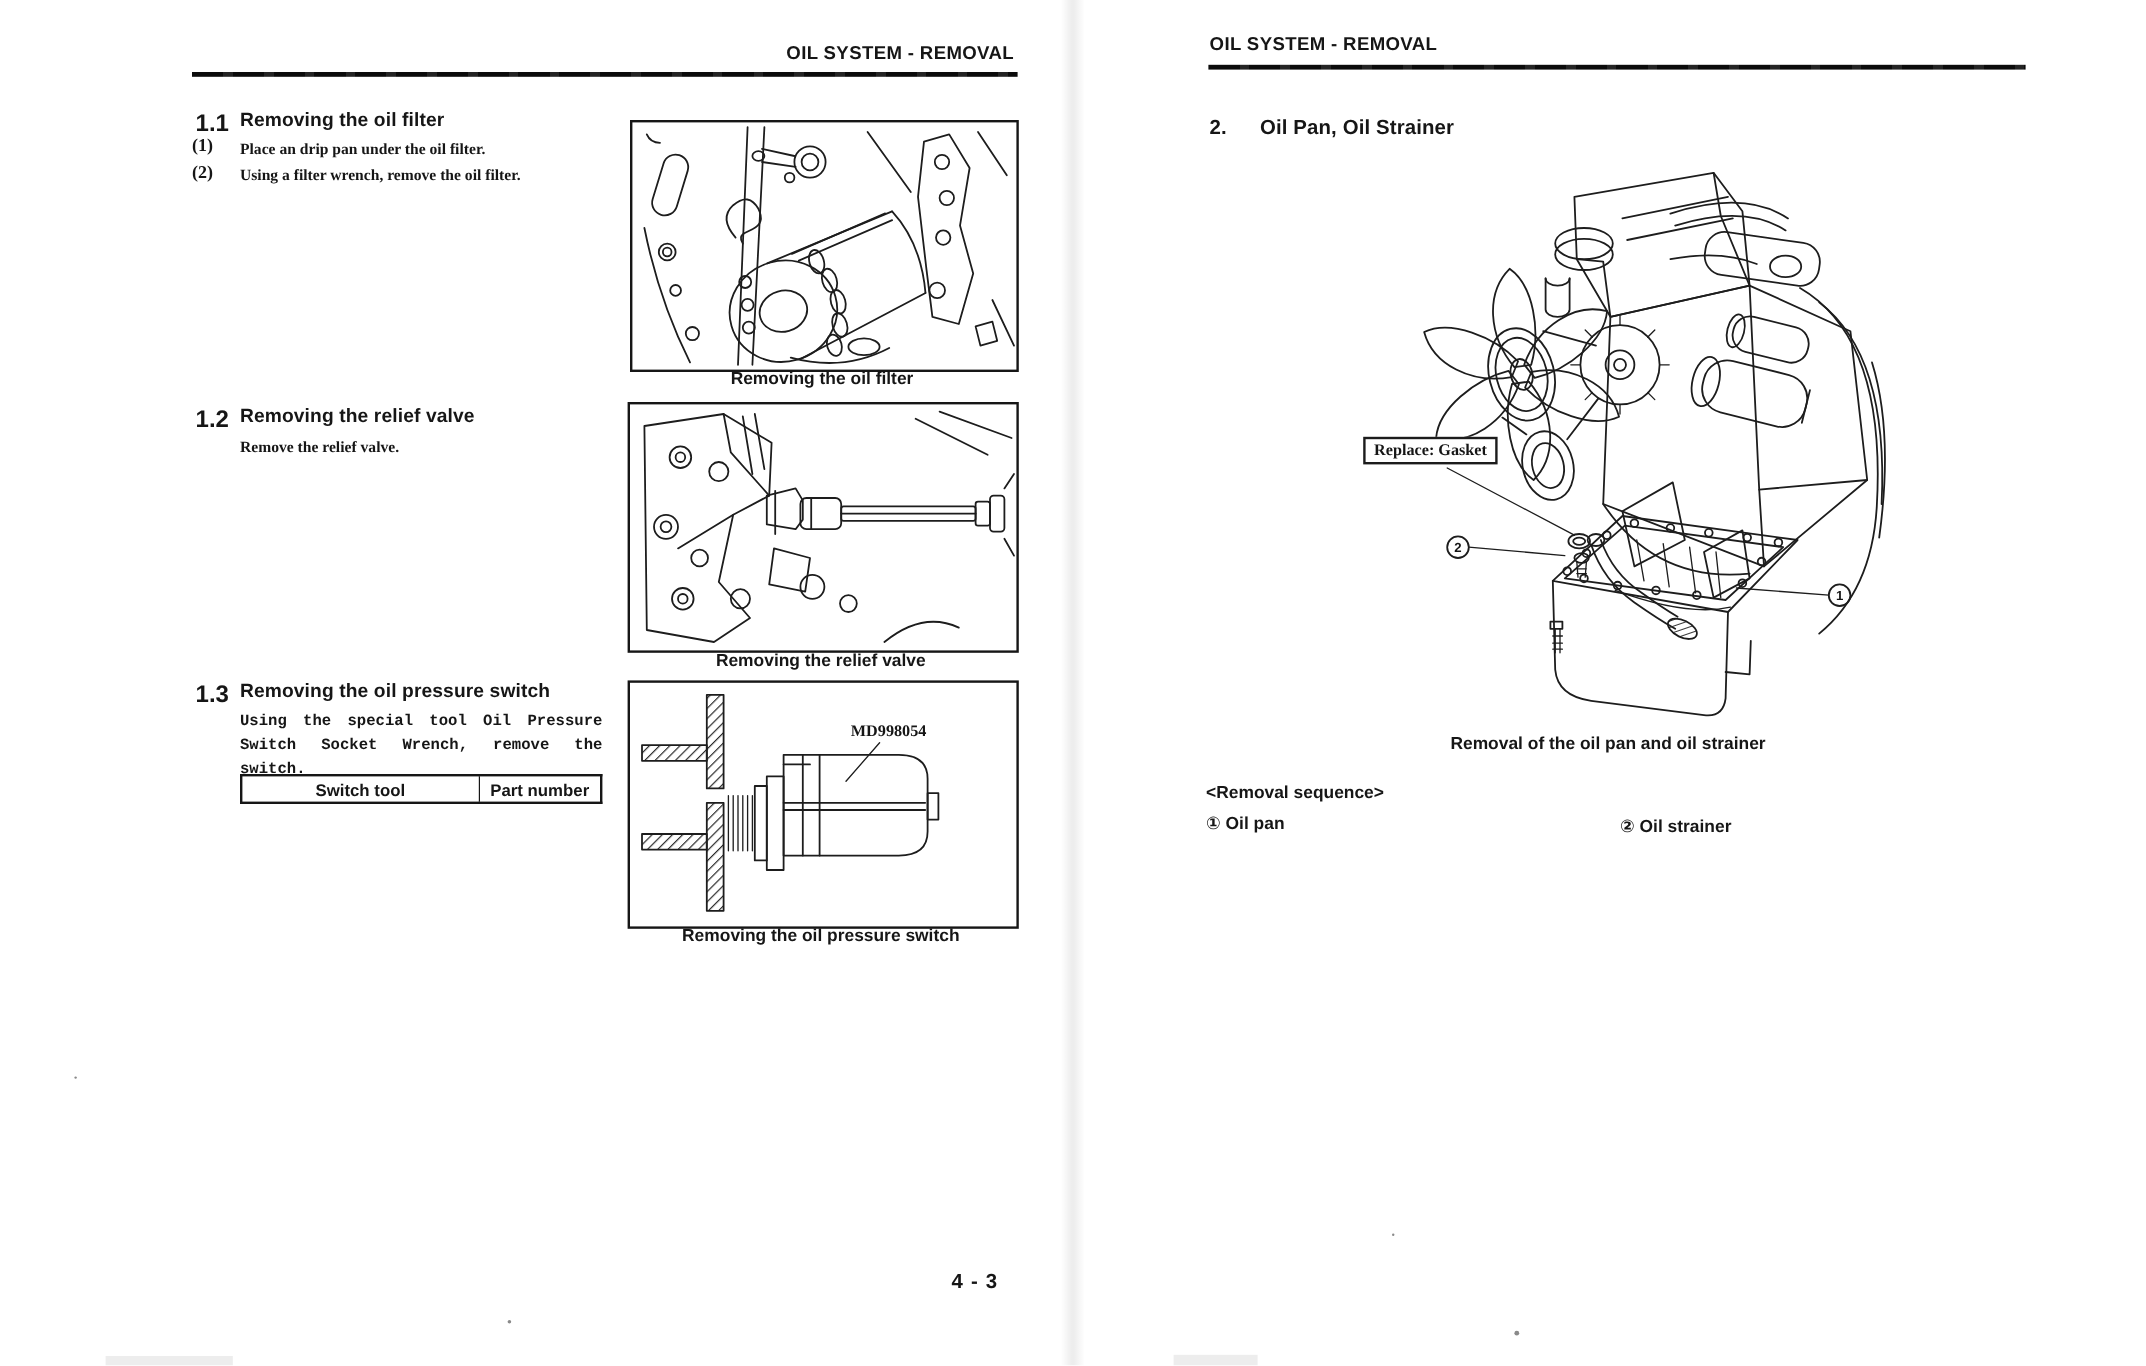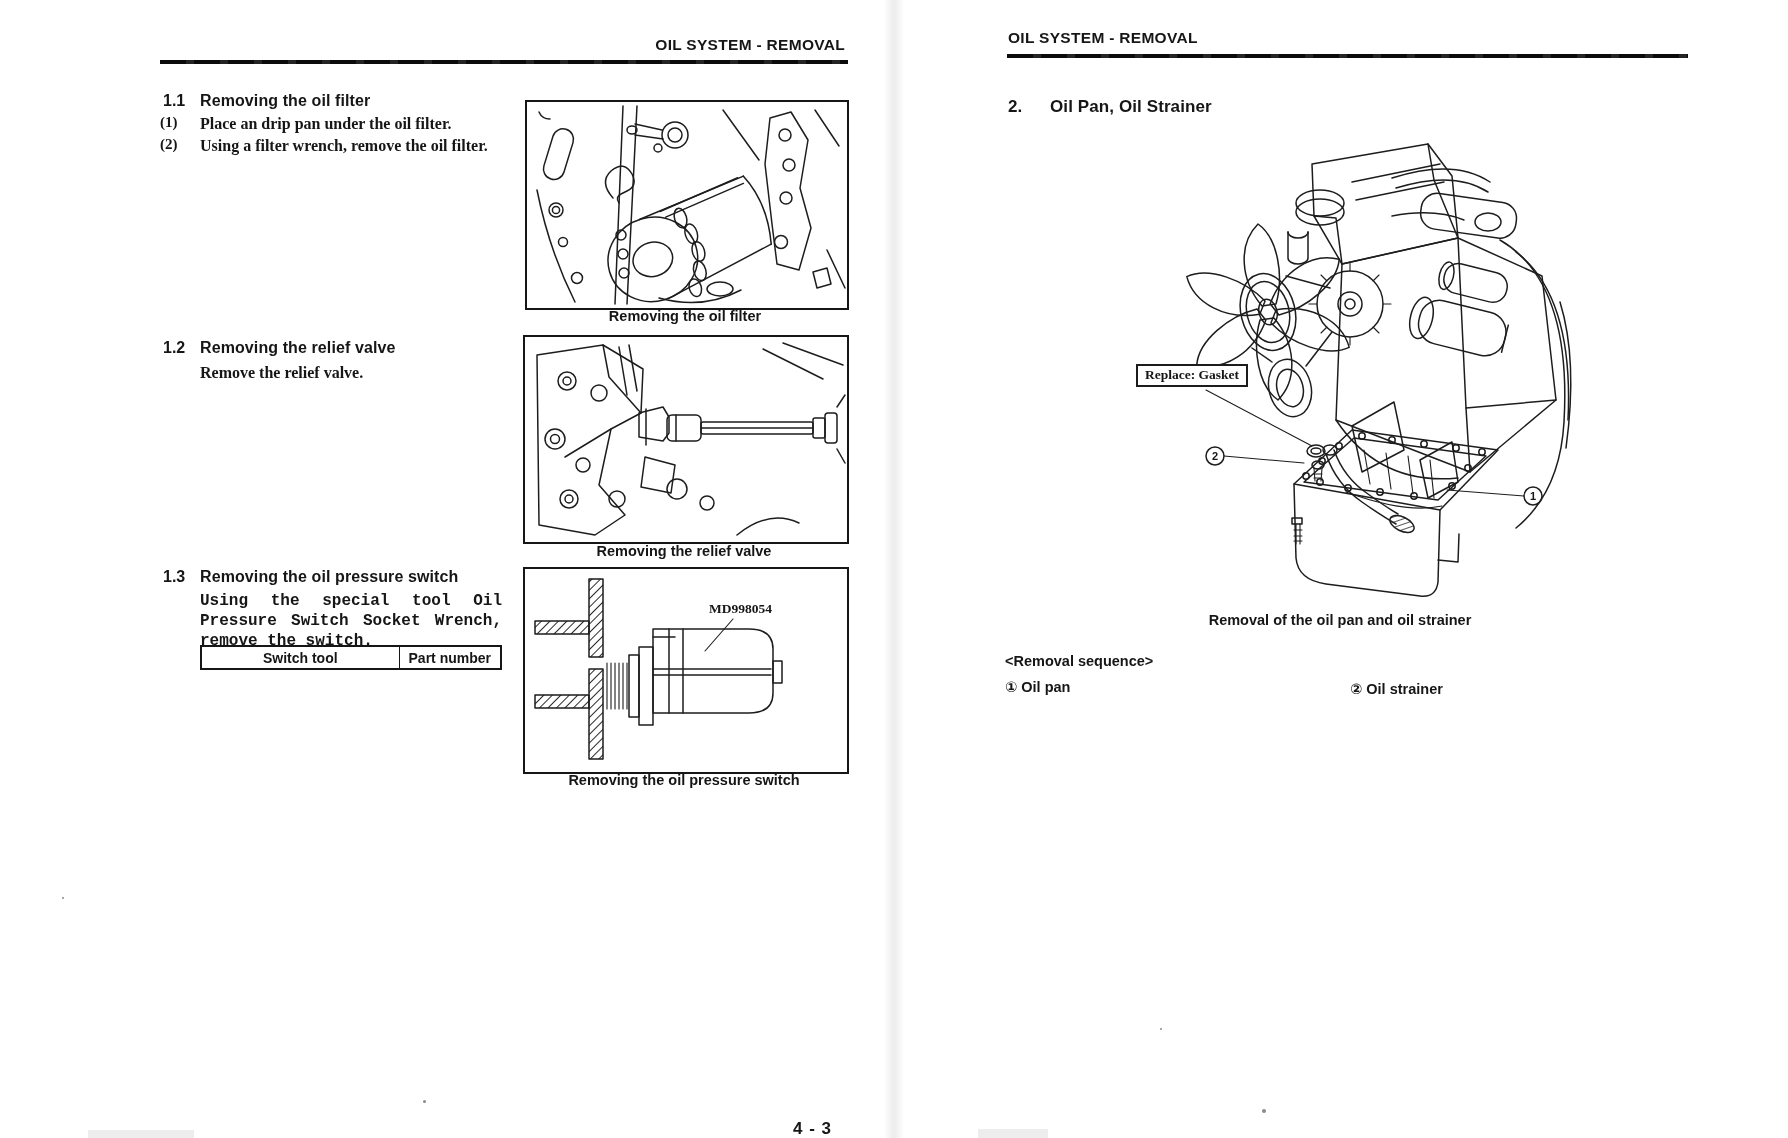--- a/index.html
+++ b/index.html
@@ -5,24 +5,24 @@
   html,body{margin:0;padding:0;}
   body{
     width:1788px;height:1138px;position:relative;background:#ffffff;
     font-family:"Liberation Sans","DejaVu Sans",sans-serif;color:#161616;
     overflow:hidden;
   }
   .abs{position:absolute;}
   .serif{font-family:"Liberation Serif","DejaVu Serif",serif;}
   .hdr{font-size:15.5px;font-weight:600;letter-spacing:.3px;}
   .rule{background:repeating-linear-gradient(90deg,#0b0b0b 0 26px,#242424 26px 34px);}
-  .sec-num{font-size:16px;font-weight:700;}
+  .sec-num{font-size:20px;font-weight:700;}
   .sec-title{font-size:16px;font-weight:700;letter-spacing:.1px;}
   .step-label{font-size:15px;font-weight:700;}
-  .body-serif{font-size:16px;font-weight:700;line-height:21px;}
+  .body-serif{font-size:13px;font-weight:700;line-height:21px;}
   .fig{border:2px solid #161616;background:#fff;}
   .cap{font-size:14.5px;font-weight:600;text-align:center;}
   .pgnum{font-size:17px;font-weight:700;letter-spacing:1px;}
   .ln{fill:none;stroke:#1d1d1d;stroke-width:1.5;stroke-linecap:round;stroke-linejoin:round;}
   .ln-thin{fill:none;stroke:#1d1d1d;stroke-width:1.1;stroke-linecap:round;}
   table.spec{border-collapse:collapse;width:300px;table-layout:fixed;}
   table.spec th,table.spec td{border:1.5px solid #161616;}
   table.spec{border:2.5px solid #161616;}
   th.spec-h{font-size:14px;font-weight:600;font-family:"Liberation Sans",sans-serif;padding:2px 4px;}
   td.spec-c1{font-family:"Liberation Serif","DejaVu Serif",serif;font-size:14.5px;font-weight:700;
@@ -192,21 +192,21 @@
         <path d="M128,106 h118"></path>
       <path d="M128,68 h22"></path>
       <rect x="248" y="92" width="9" height="22"></rect>
       <path class="ln-thin" d="M208,50 L180,82"></path>
     </g>
     <text x="184" y="44" class="figlabel">MD998054</text>
   </svg>
 </div>
 <div class="abs cap" style="left:523px;top:772px;width:322px;">Removing the oil pressure switch</div>
 
-<div class="abs pgnum" style="left:793px;top:1119px;">4 - 3</div>
+<div class="abs pgnum" style="left:793px;top:1058px;">4 - 3</div>
 
 <div class="abs hdr" style="left:1008px;top:29px;">OIL SYSTEM - REMOVAL</div>
 <div class="abs rule" style="left:1007px;top:54px;width:681px;height:3.5px;"></div>
 
 <div class="abs sec-num" style="left:1008px;top:97px;font-size:17px;">2.</div>
 <div class="abs sec-title" style="left:1050px;top:97px;font-size:17px;">Oil Pan, Oil Strainer</div>
 
 <div class="abs" style="left:1000px;top:120px;width:700px;height:500px;">
   <svg width="700" height="500" viewBox="0 0 700 500">
     <defs>

